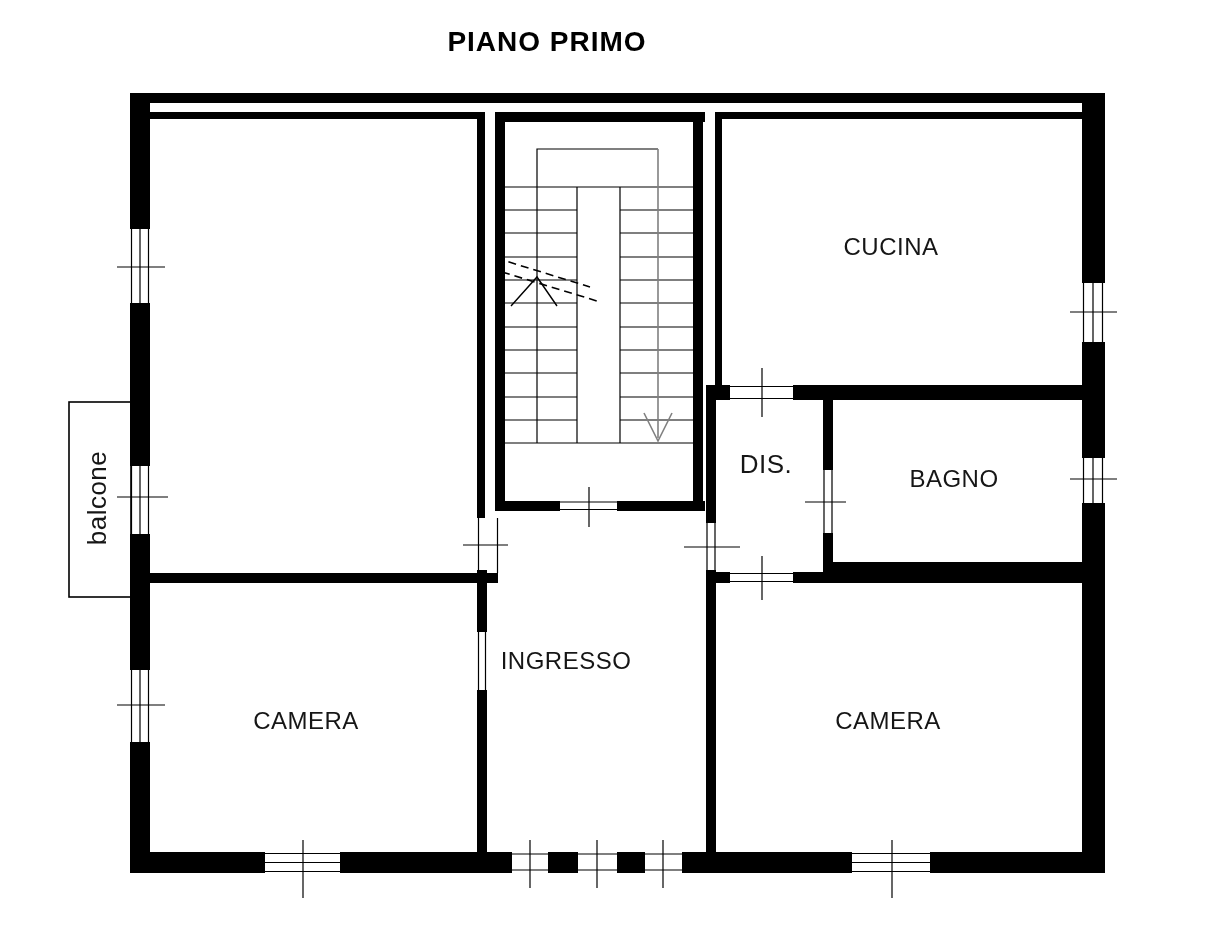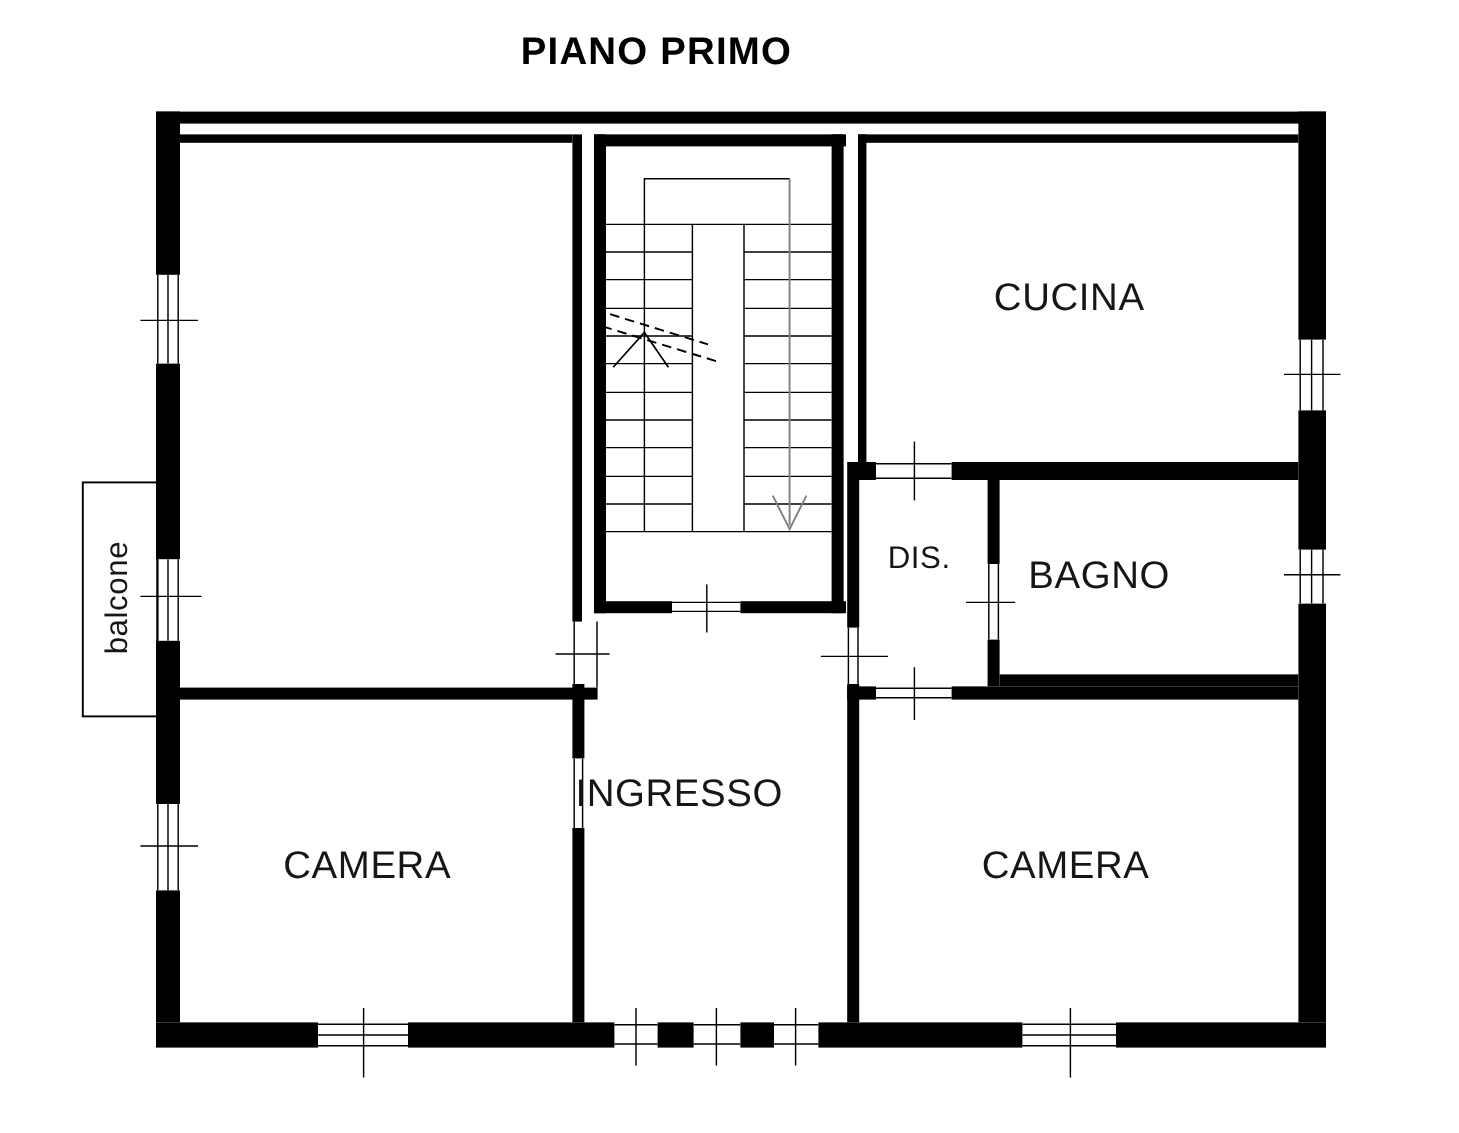--- a/index.html
+++ b/index.html
@@ -8,29 +8,29 @@
     width: 1216px;
     height: 944px;
     background: #ffffff;
     overflow: hidden;
     font-family: "Liberation Sans", sans-serif;
   }
   svg.plan { position: absolute; left: 0; top: 0; }
   .label {
     position: absolute;
     transform: translate(-50%, -50%);
-    font-size: 32px;
+    font-size: 24px;
     letter-spacing: 0.5px;
     color: #161616;
     white-space: nowrap;
     line-height: 1;
   }
   .label.title {
     font-weight: bold;
-    font-size: 32px;
+    font-size: 28px;
     letter-spacing: 1px;
     color: #000000;
   }
   .label.small { font-size: 26px; }
   .label.vertical { transform: translate(-50%, -50%) rotate(-90deg); }
 </style>
 </head>
 <body>
 
 <div class="canvas">
@@ -169,21 +169,21 @@
     </g>
   </svg>
 
   <div class="label title" style="left:547px; top:42px;">PIANO PRIMO</div>
 
 
   <div class="label" style="left:891px; top:247px;">CUCINA</div>
 
   <div class="label small" style="left:766px; top:464px;">DIS.</div>
 
-  <div class="label" style="left:916px; top:479px;">BAGNO</div>
+  <div class="label" style="left:954px; top:479px;">BAGNO</div>
 
   <div class="label" style="left:566px; top:661px;">INGRESSO</div>
 
   <div class="label" style="left:306px; top:721px;">CAMERA</div>
 
   <div class="label" style="left:888px; top:721px;">CAMERA</div>
 
   <div class="label small vertical" style="left:97px; top:498px;">balcone</div>
 
 </div>

